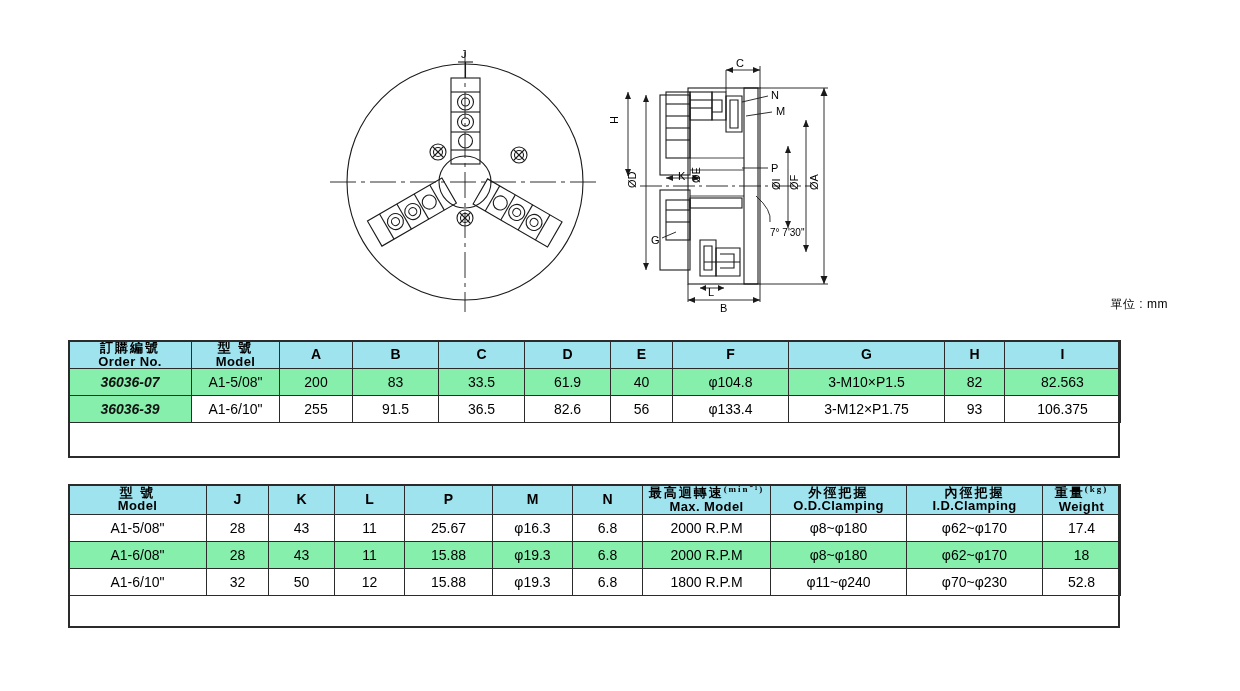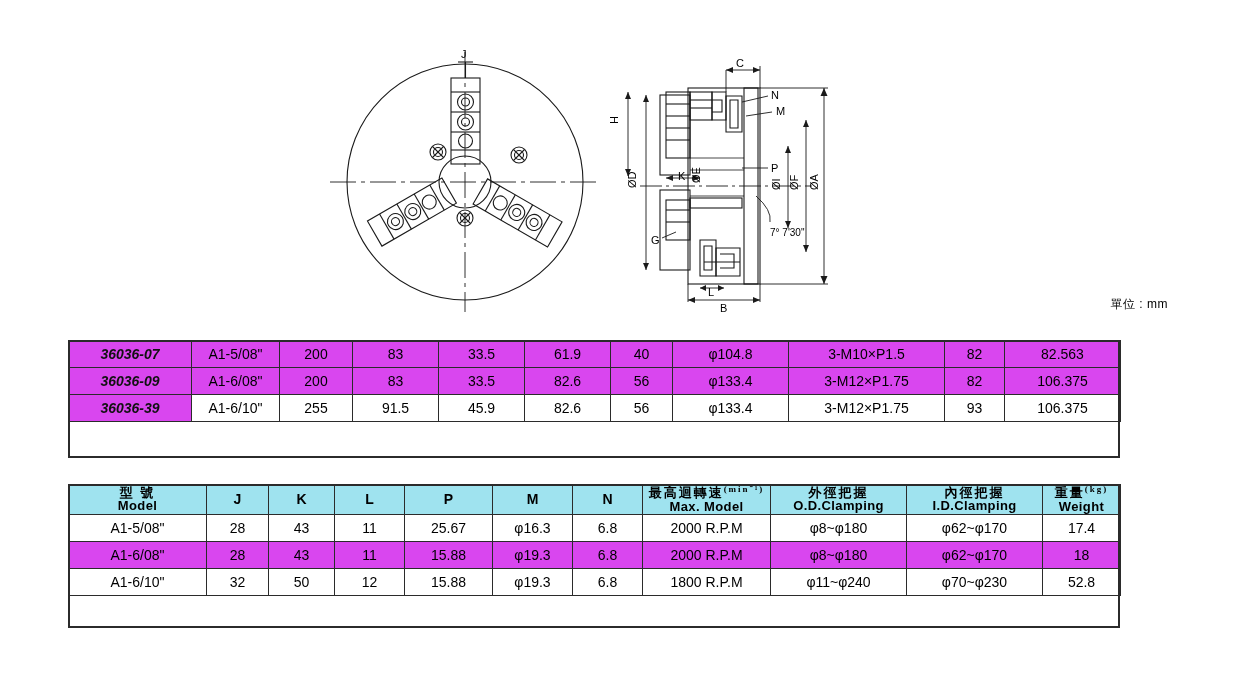--- a/index.html
+++ b/index.html
@@ -37,21 +37,21 @@
     white-space:nowrap;
   }
   .hd{
     background:#9fe3ef;
     font-weight:bold;
     height:34px;
     line-height:1.05;
   }
   .hd .cn{font-size:13px;display:block;letter-spacing:2px;}
   .hd .en{font-size:13px;display:block;letter-spacing:.4px;}
-  .alt{background:#d946ef;}
+  .alt{background:#86efac;}
   .ordno{font-style:italic;font-weight:bold;font-size:15px;color:#111;}
   .sup{font-size:9px;vertical-align:super;font-family:Liberation Serif, serif;}
 
   #table1{left:68px;top:340px;}
   #table2{left:68px;top:484px;}
 
   .frame{
     position:absolute;
     border:2px solid #2b2b2b;
     box-sizing:border-box;
@@ -280,55 +280,61 @@
       <col style="width:86px">
         <col style="width:86px">
         <col style="width:86px">
       <col style="width:62px">
         <col style="width:116px">
         <col style="width:156px">
       <col style="width:60px">
         <col style="width:116px">
     </colgroup>
     <tbody>
+      <tr>
+        <td class="hd">
+          <span class="cn">訂購編號</span>
+          <span class="en">Order No.</span>
+        </td>
+        <td class="hd">
+          <span class="cn">型  號</span>
+          <span class="en">Model</span>
+        </td>
+        <td class="hd big">A</td>
+        <td class="hd big">B</td>
+        <td class="hd big">C</td>
+        <td class="hd big">D</td>
+        <td class="hd big">E</td>
+        <td class="hd big">F</td>
+        <td class="hd big">G</td>
+        <td class="hd big">H</td>
+        <td class="hd big">I</td>
+      </tr>
 
       <tr class="alt">
         <td class="ordno">36036-07</td>
         <td>A1-5/08"</td>
         <td>200</td>
         <td>83</td>
         <td>33.5</td>
         <td>61.9</td>
         <td>40</td>
         <td>φ104.8</td>
         <td>3-M10×P1.5</td>
         <td>82</td>
         <td>82.563</td>
       </tr>
 
-      <tr class="alt">
-        <td class="ordno">36036-09</td>
-        <td>A1-6/08"</td>
-        <td>200</td>
-        <td>83</td>
-        <td>33.5</td>
-        <td>82.6</td>
-        <td>56</td>
-        <td>φ133.4</td>
-        <td>3-M12×P1.75</td>
-        <td>82</td>
-        <td>106.375</td>
-      </tr>
 
       <tr>
         <td class="ordno alt">36036-39</td>
         <td>A1-6/10"</td>
         <td>255</td>
         <td>91.5</td>
-        <td>45.9</td>
+        <td>36.5</td>
         <td>82.6</td>
         <td>56</td>
         <td>φ133.4</td>
         <td>3-M12×P1.75</td>
         <td>93</td>
         <td>106.375</td>
       </tr>
     </tbody>
   </table>
 

